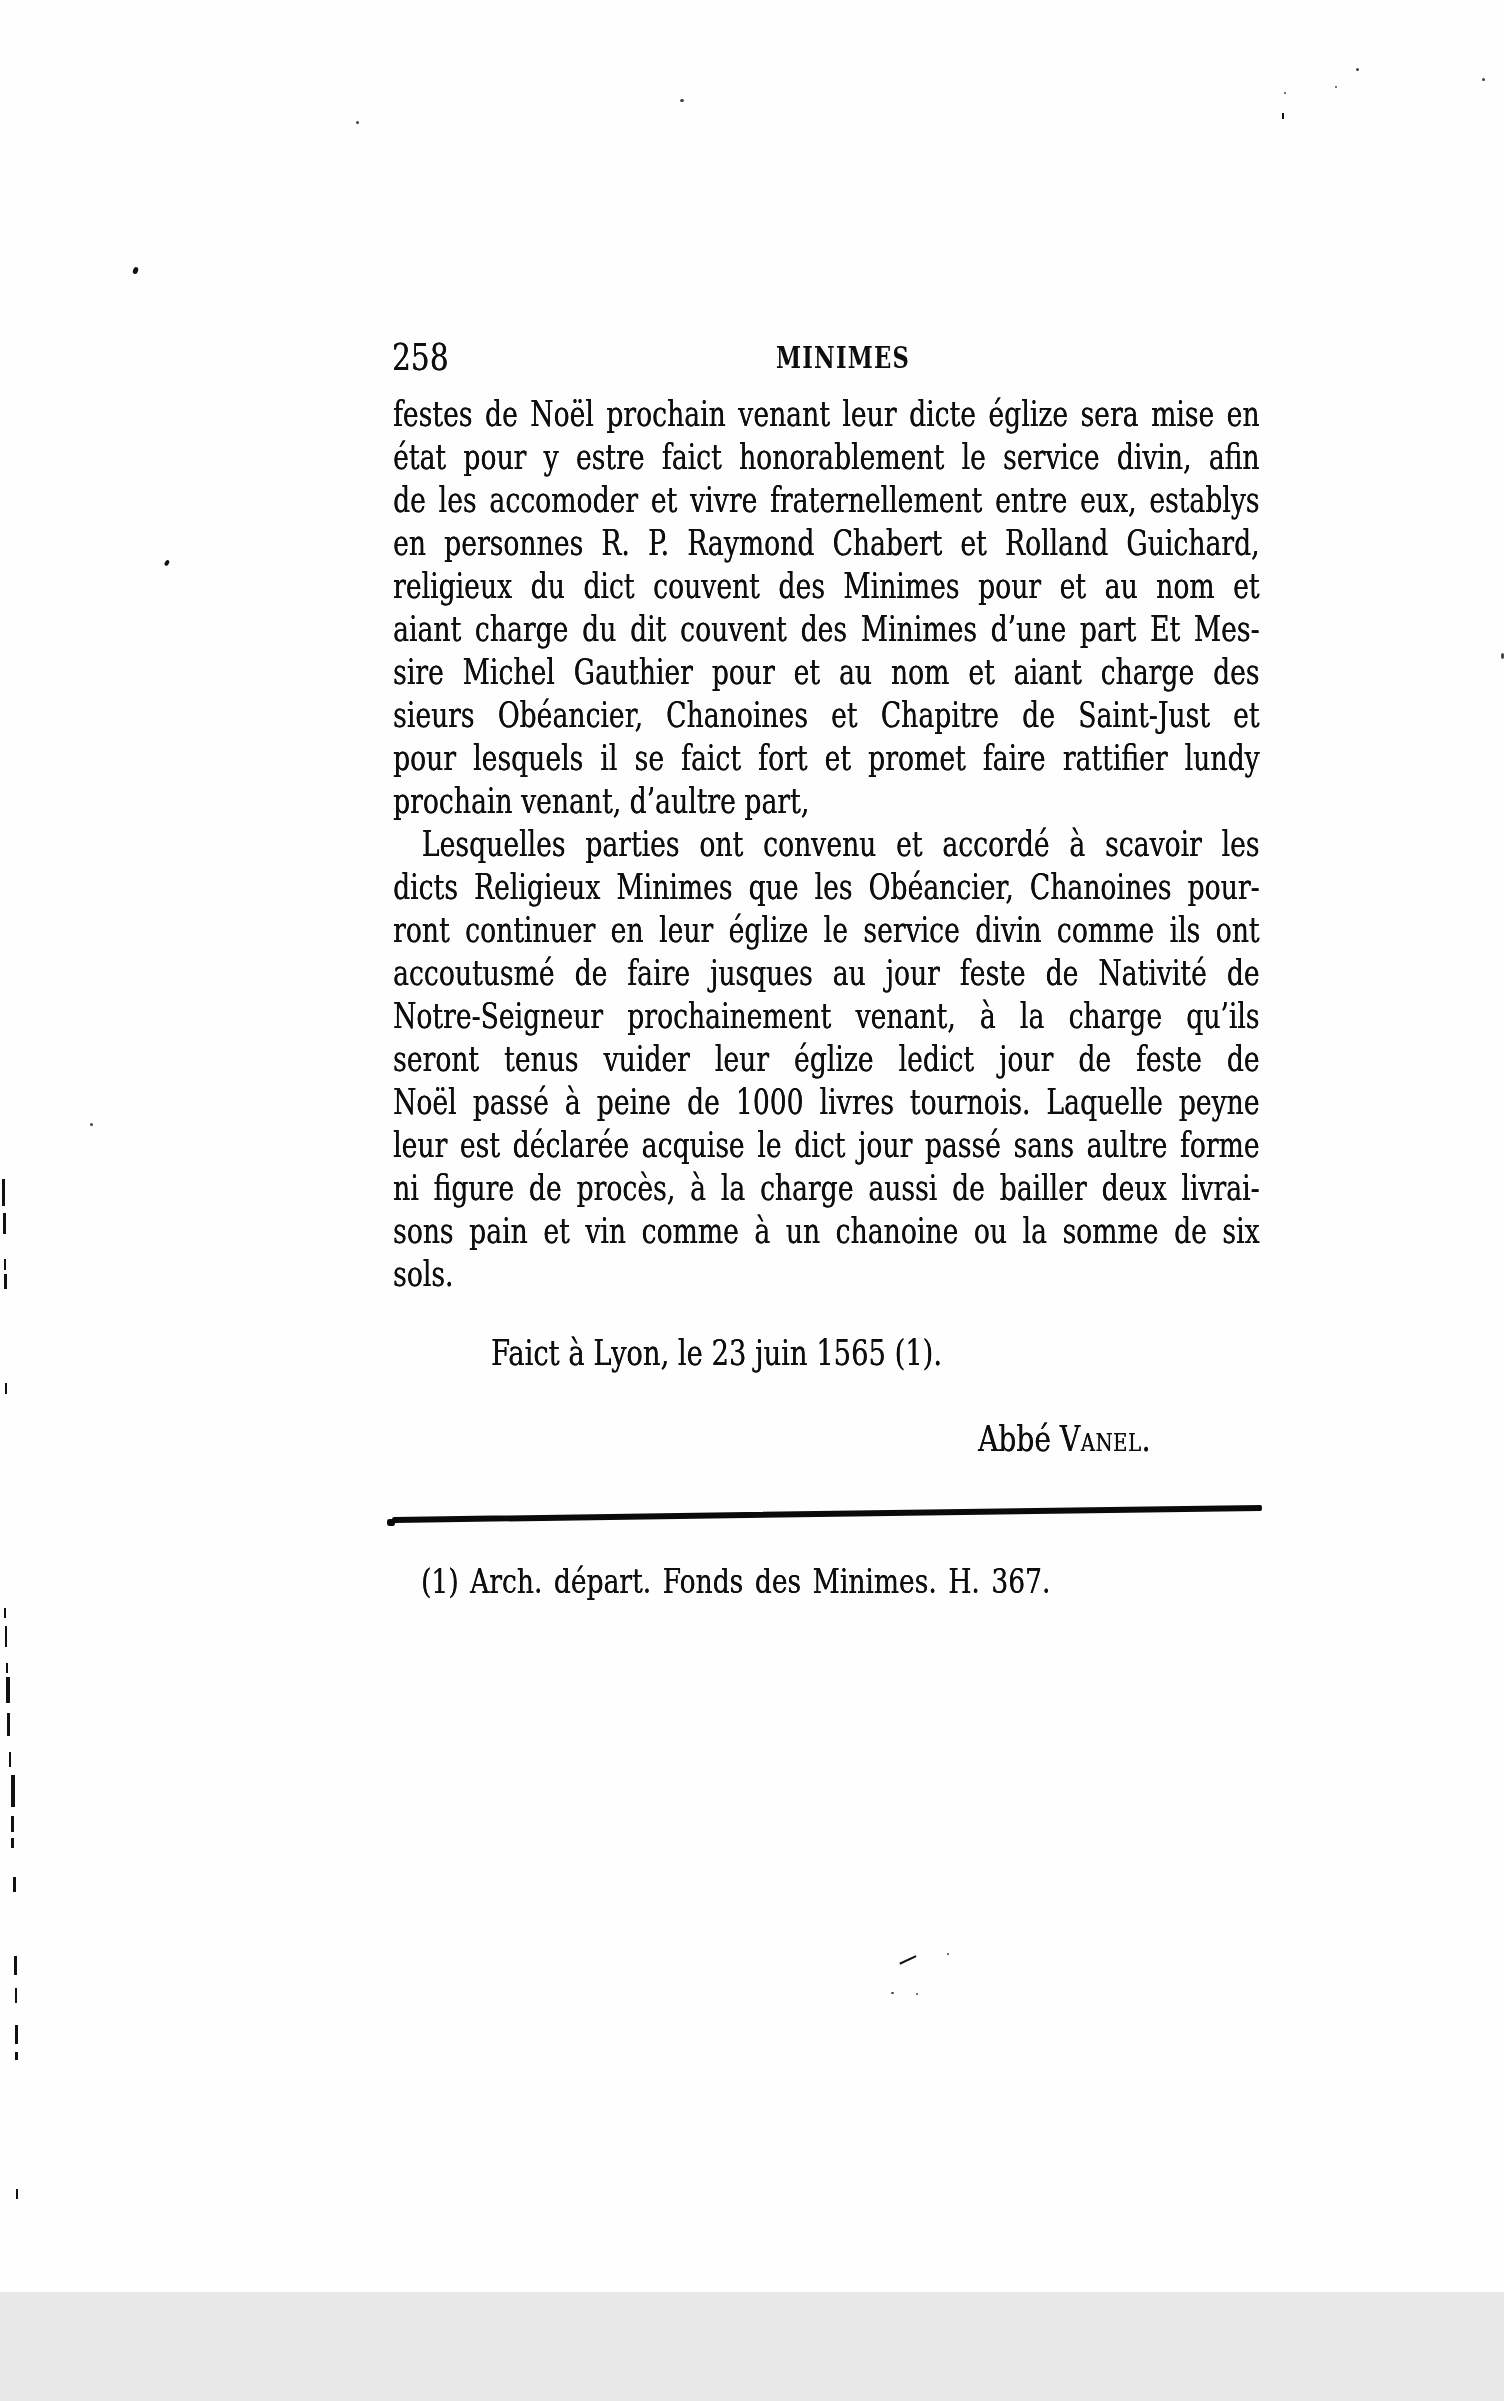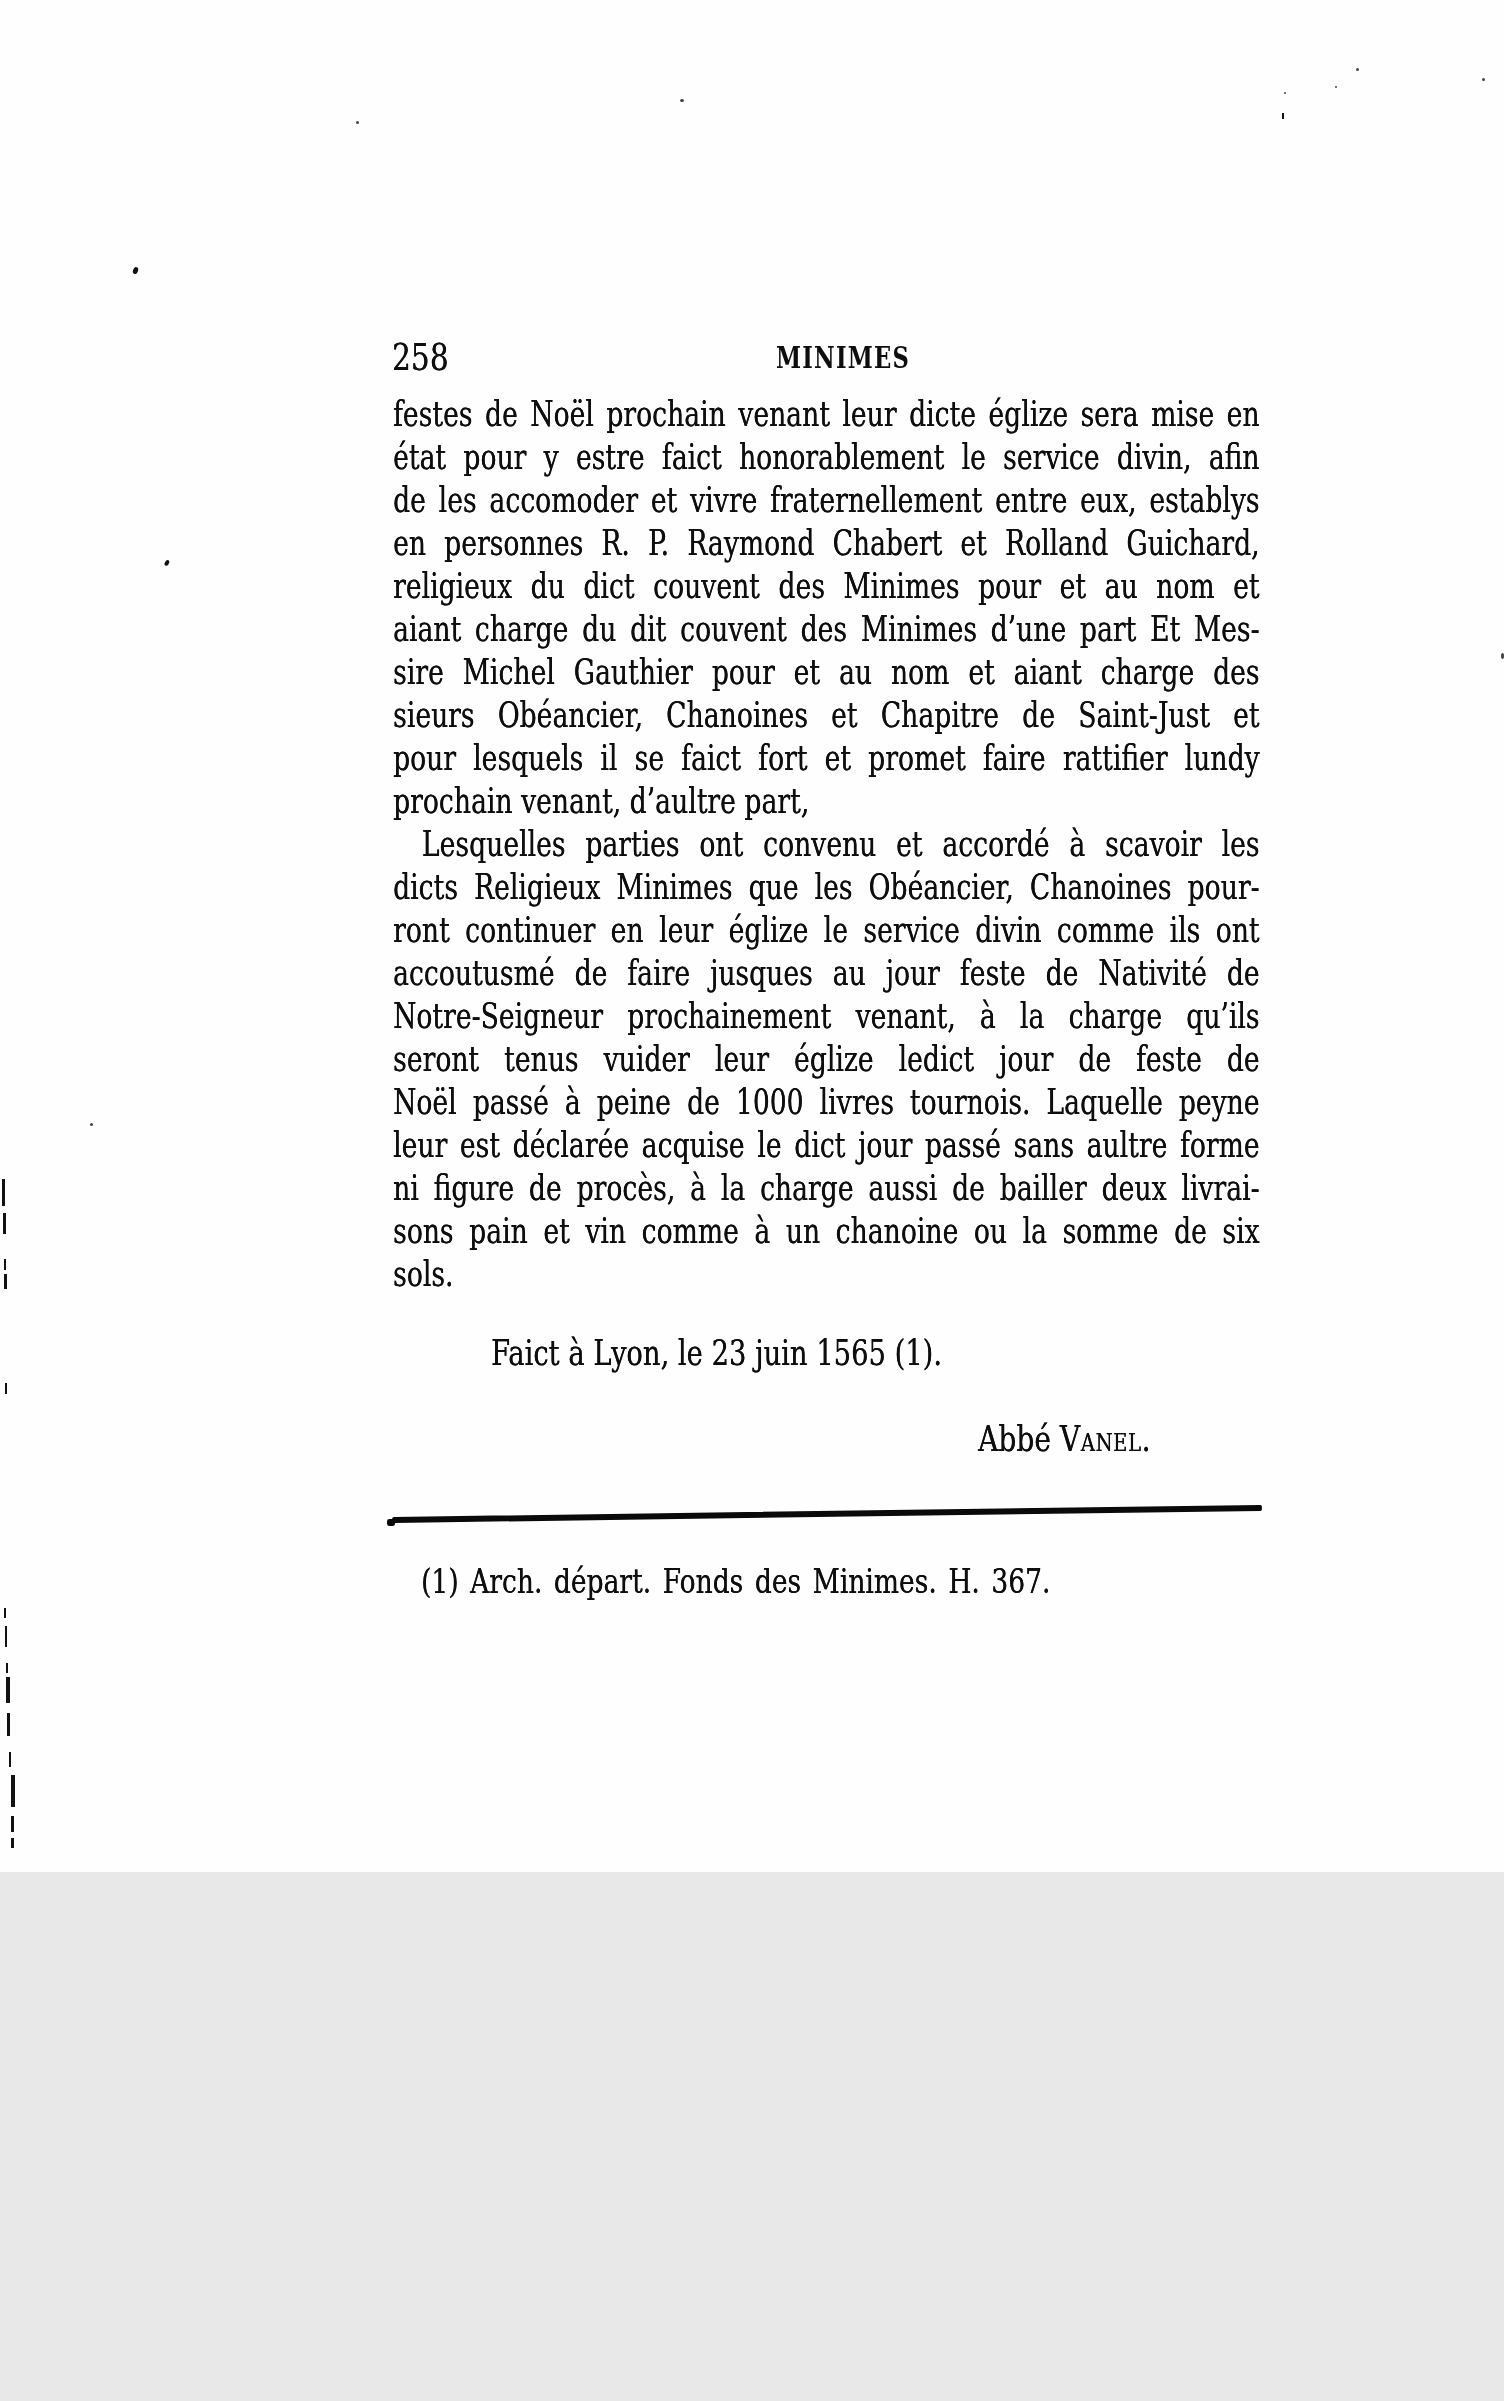--- a/index.html
+++ b/index.html
@@ -1,18 +1,18 @@
 <!DOCTYPE html>
 <html style="font-size:13px"><head>
 <meta charset="utf-8">
 <style>
   html,body{margin:0;padding:0;background:#e8e8e8;}
   .page{
     position:relative;
-    width:1505px;height:1872px;
+    width:1505px;height:2292px;
     background:#fefefe;
     overflow:hidden;
     font-family:"DejaVu Serif","Liberation Serif",serif;
     color:#0e0e0e;
   }
   
   .pagenum{
     position:absolute;left:392px;top:338px;
     font-size:37px;line-height:39px;
     transform:scaleX(0.80);transform-origin:left top;

